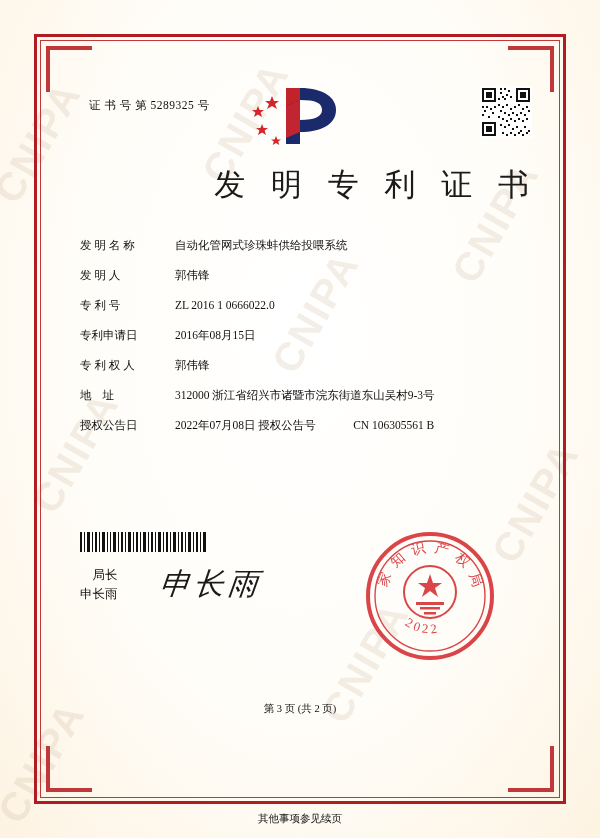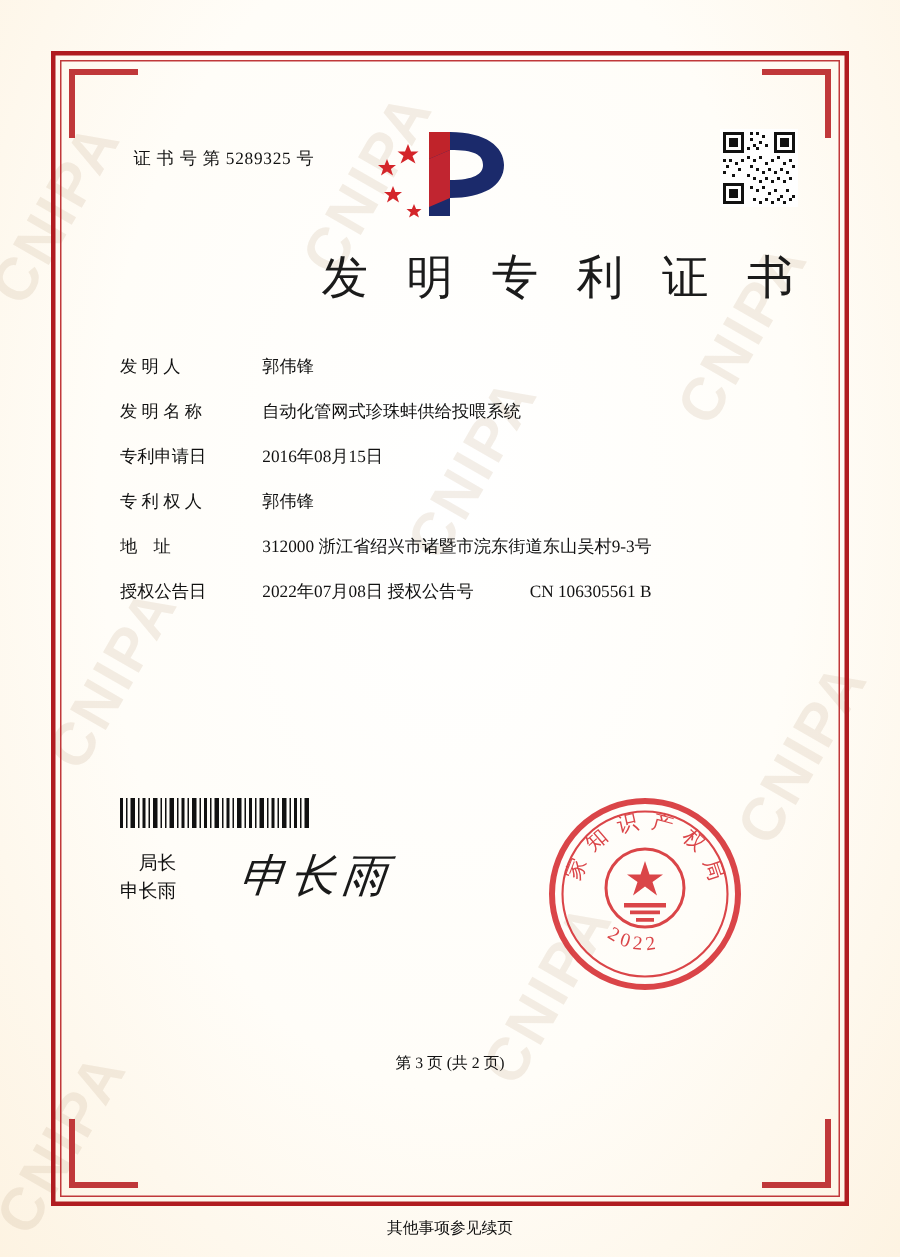--- a/index.html
+++ b/index.html
@@ -296,26 +296,30 @@
             <rect x="42" y="48" width="2" height="2"></rect>
             <rect x="46" y="46" width="2" height="2"></rect>
         </g>
       </svg>
     </div>
 
     <div class="title">发 明 专 利 证 书</div>
 
     <div class="fields">
       <div class="frow">
+        <span class="flabel">发 明 名 称</span>
+        <span class="fvalue">自动化管网式珍珠蚌供给投喂系统</span>
+      </div>
+      <div class="frow">
         <span class="flabel">发 明 人</span>
         <span class="fvalue">郭伟锋</span>
       </div>
       <div class="frow">
-        <span class="flabel">发 明 名 称</span>
-        <span class="fvalue">自动化管网式珍珠蚌供给投喂系统</span>
+        <span class="flabel">专 利 号</span>
+        <span class="fvalue">ZL 2016 1 0666022.0</span>
       </div>
       <div class="frow">
         <span class="flabel">专利申请日</span>
         <span class="fvalue">2016年08月15日</span>
       </div>
       <div class="frow">
         <span class="flabel">专 利 权 人</span>
         <span class="fvalue">郭伟锋</span>
       </div>
       <div class="frow">

